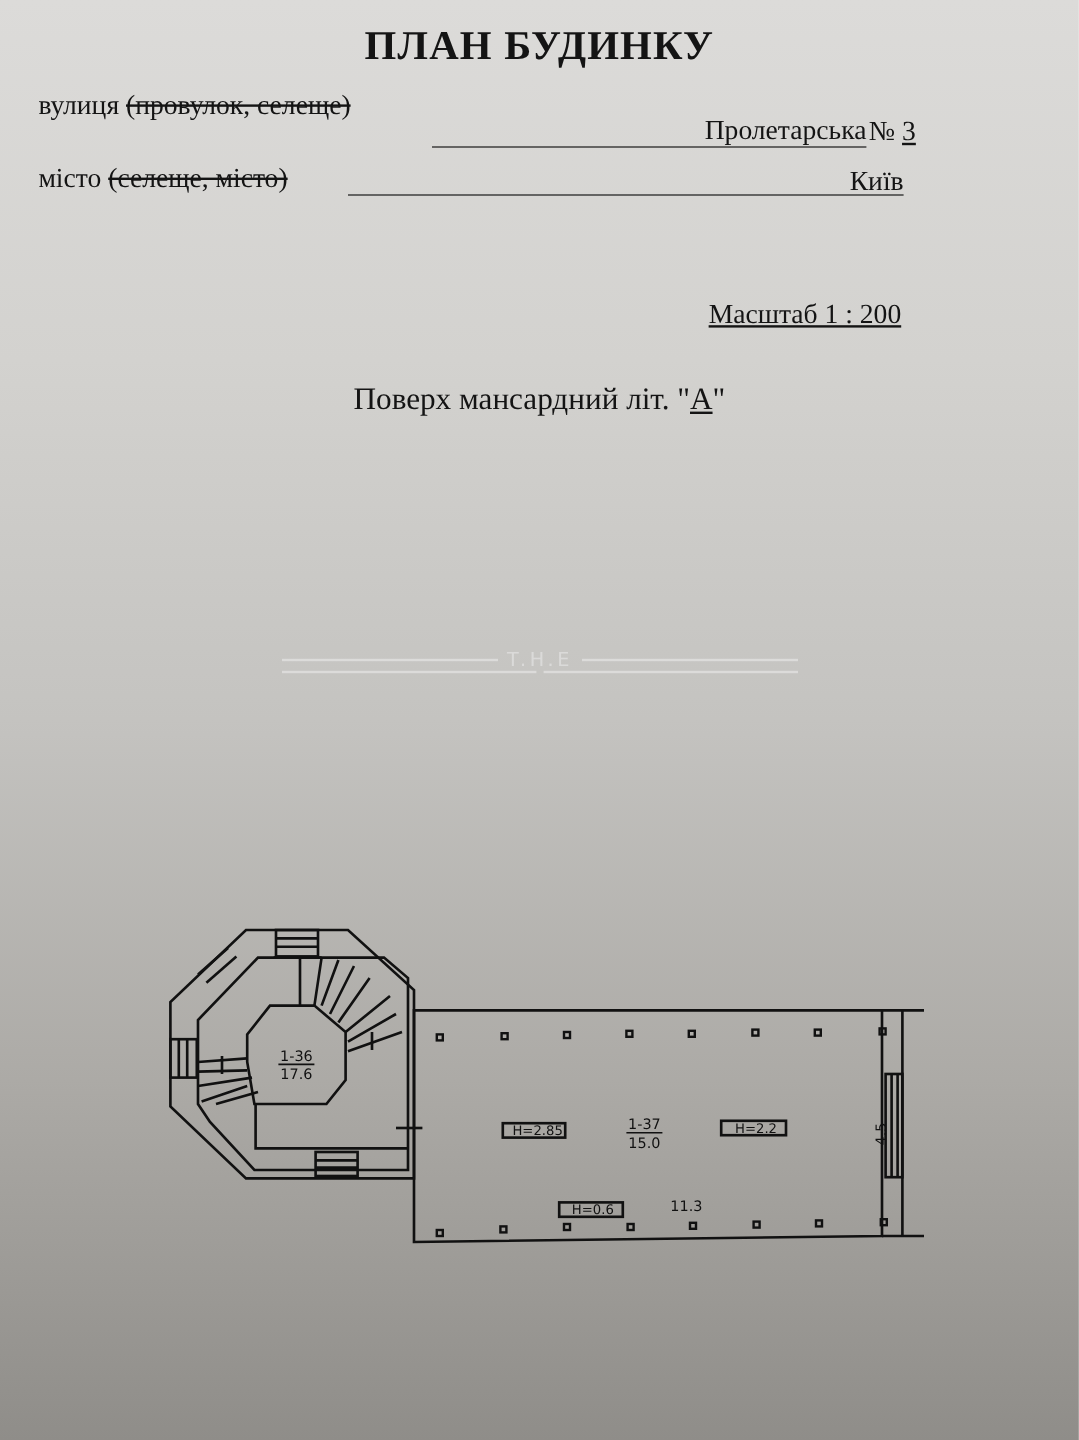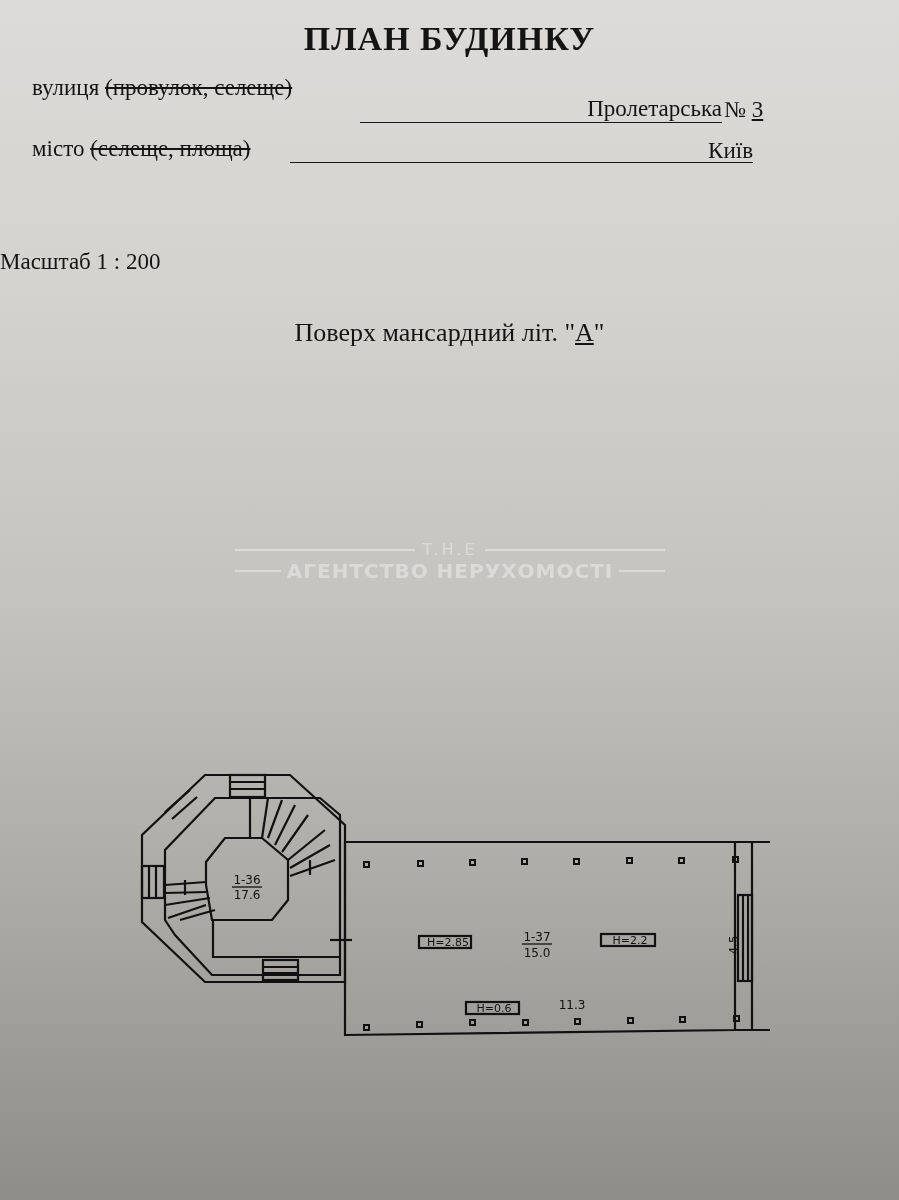--- a/index.html
+++ b/index.html
@@ -4,21 +4,21 @@
 <style>
   html,body{margin:0;padding:0;}
   body{width:899px;height:1200px;overflow:hidden;position:relative;
     background:linear-gradient(180deg,#dcdbd9 0%,#d3d2cf 25%,#c4c3c0 50%,#acaaa6 75%,#8f8d89 100%);
     font-family:"Liberation Serif","DejaVu Serif",serif;color:#141414;}
   .abs{position:absolute;}
   .title{left:0;width:899px;top:20px;text-align:center;font-size:34px;font-weight:bold;letter-spacing:1px;}
   .line-row{font-size:23px;white-space:nowrap;}
   .strike{text-decoration:line-through;}
   .field{border-bottom:1.5px solid #1a1a1a;text-align:right;font-size:23px;}
-  .scale{left:0;width:751px;top:249px;text-align:left;font-size:23px;}
+  .scale{left:0;width:751px;top:249px;text-align:right;font-size:23px;text-decoration:underline;}
   .floor{left:0;width:899px;top:318px;text-align:center;font-size:26px;}
   .u{text-decoration:underline;}
   .wm{left:235px;top:540px;width:430px;color:#ececec;opacity:.55;font-family:"DejaVu Sans","Liberation Sans",sans-serif;text-align:center;}
   .wm-top{font-size:16px;letter-spacing:3px;display:flex;align-items:center;gap:8px;}
   .wm-top .ln{flex:1;height:2px;background:#eee;}
   .wm-main{font-size:88px;letter-spacing:6px;line-height:84px;font-weight:300;}
   .wm-sub{font-size:20px;letter-spacing:1px;display:flex;align-items:center;gap:6px;font-weight:bold;}
   .wm-sub .ln{flex:1;height:2px;background:#eee;}
   svg text{font-family:"DejaVu Sans","Liberation Sans",sans-serif;fill:#111;}
 </style>
@@ -34,41 +34,40 @@
 <div class="abs field" style="left:360px;top:94px;width:362px;height:28px;line-height:30px;">
   <span>Пролетарська</span>
 </div>
 <div class="abs line-row" style="left:724px;top:97px;">
   <span>№</span>
   <span class="u">3</span>
 </div>
 
 <div class="abs line-row" style="left:32px;top:136px;">
   <span>місто</span>
-  <span class="strike">(селеще, площа)</span>
+  <span class="strike">(селеще, місто)</span>
 </div>
 <div class="abs field" style="left:290px;top:136px;width:463px;height:26px;line-height:30px;">
   <span>Київ</span>
 </div>
 
 <div class="abs scale">Масштаб 1 : 200</div>
 
 <div class="abs floor">
   <span>Поверх мансардний літ. "</span><span class="u">А</span><span>"</span>
 </div>
 
 <div class="abs wm">
   <div class="wm-top">
       <span class="ln"></span>
       <span>T.H.E</span>
       <span class="ln"></span>
     </div>
   <div class="wm-sub">
       <span class="ln"></span>
-      <span>АГЕНТСТВО НЕРУХОМОСТІ</span>
       <span class="ln"></span>
     </div>
 </div>
 
 <svg class="abs" style="left:0;top:0;" width="899" height="1200">
   <g stroke="#111" stroke-width="2.2" fill="none">
 
     <polygon points="205,775 290,775 345,825 345,982 290,982 205,982 142,922 142,835"></polygon>
 
     <polygon points="215,798 320,798 340,815 340,975 212,975 175,935 165,920 165,850"></polygon>

